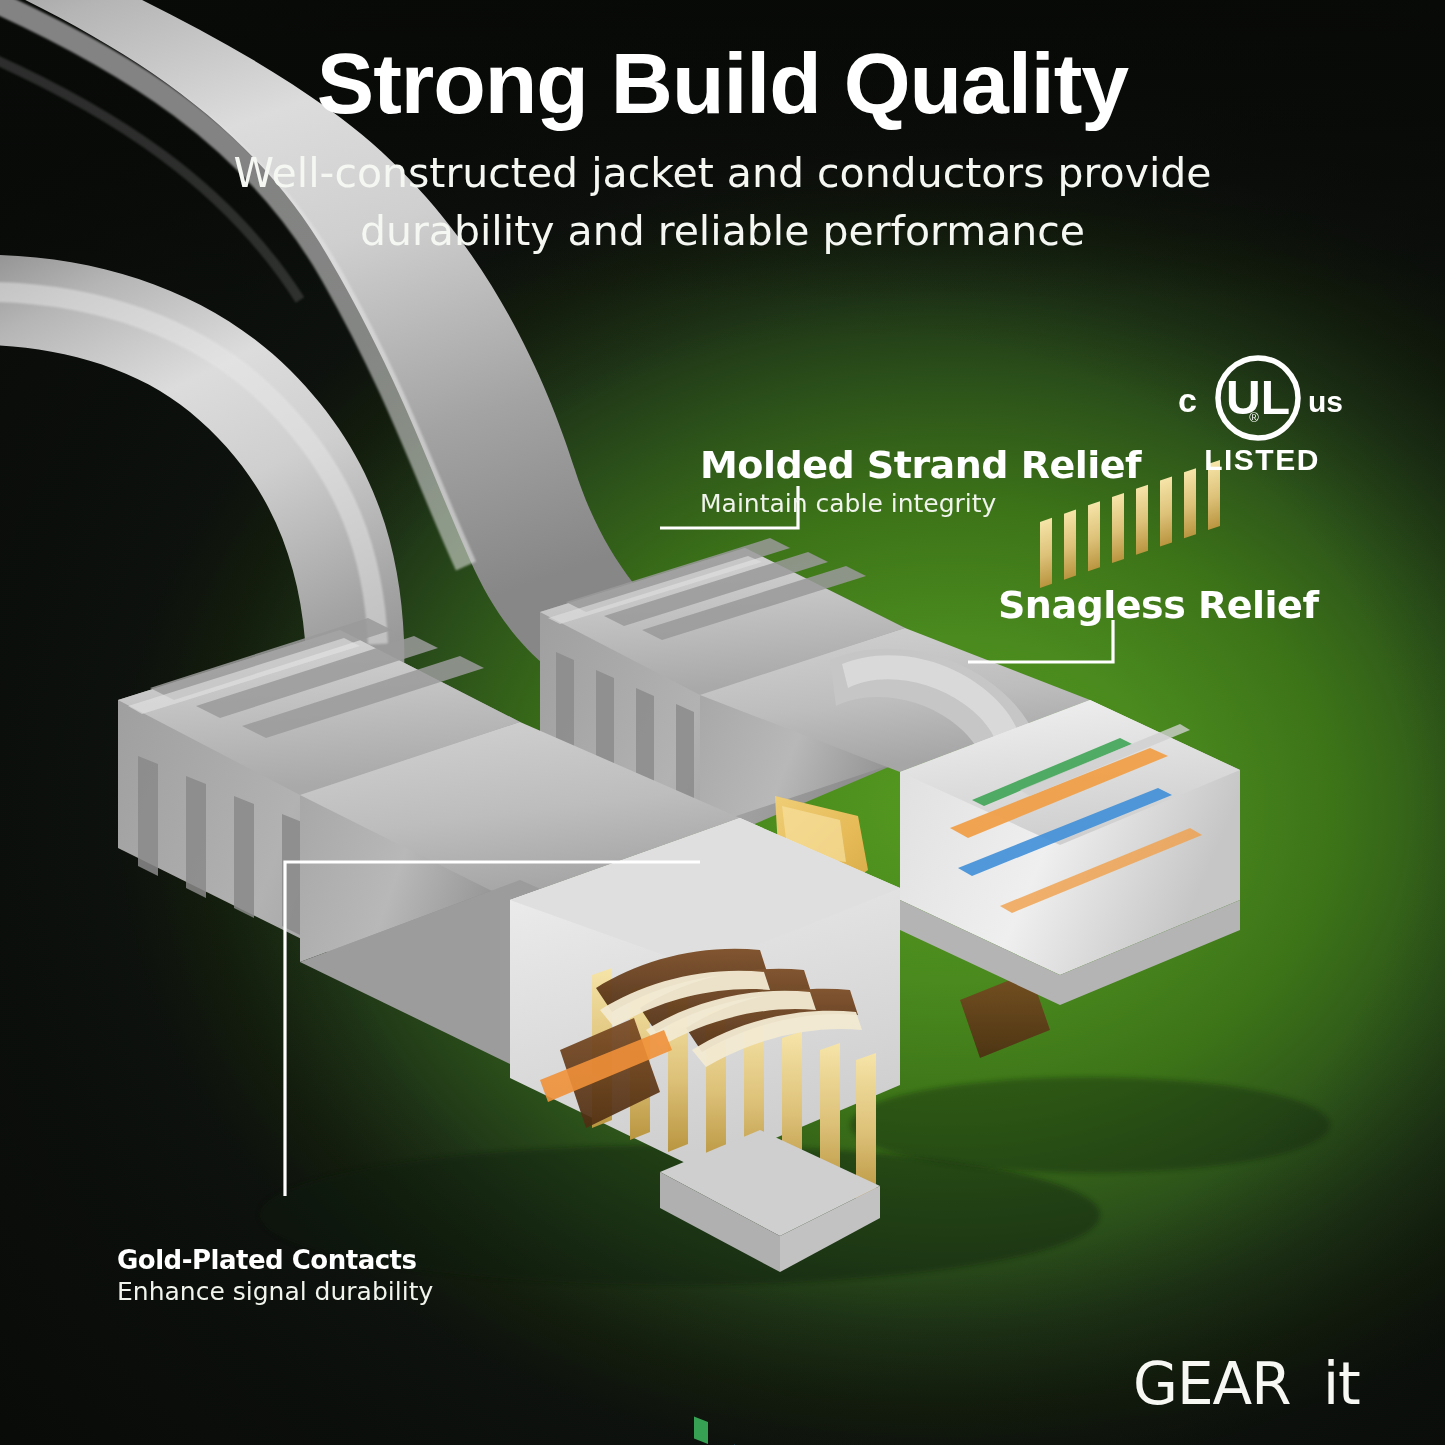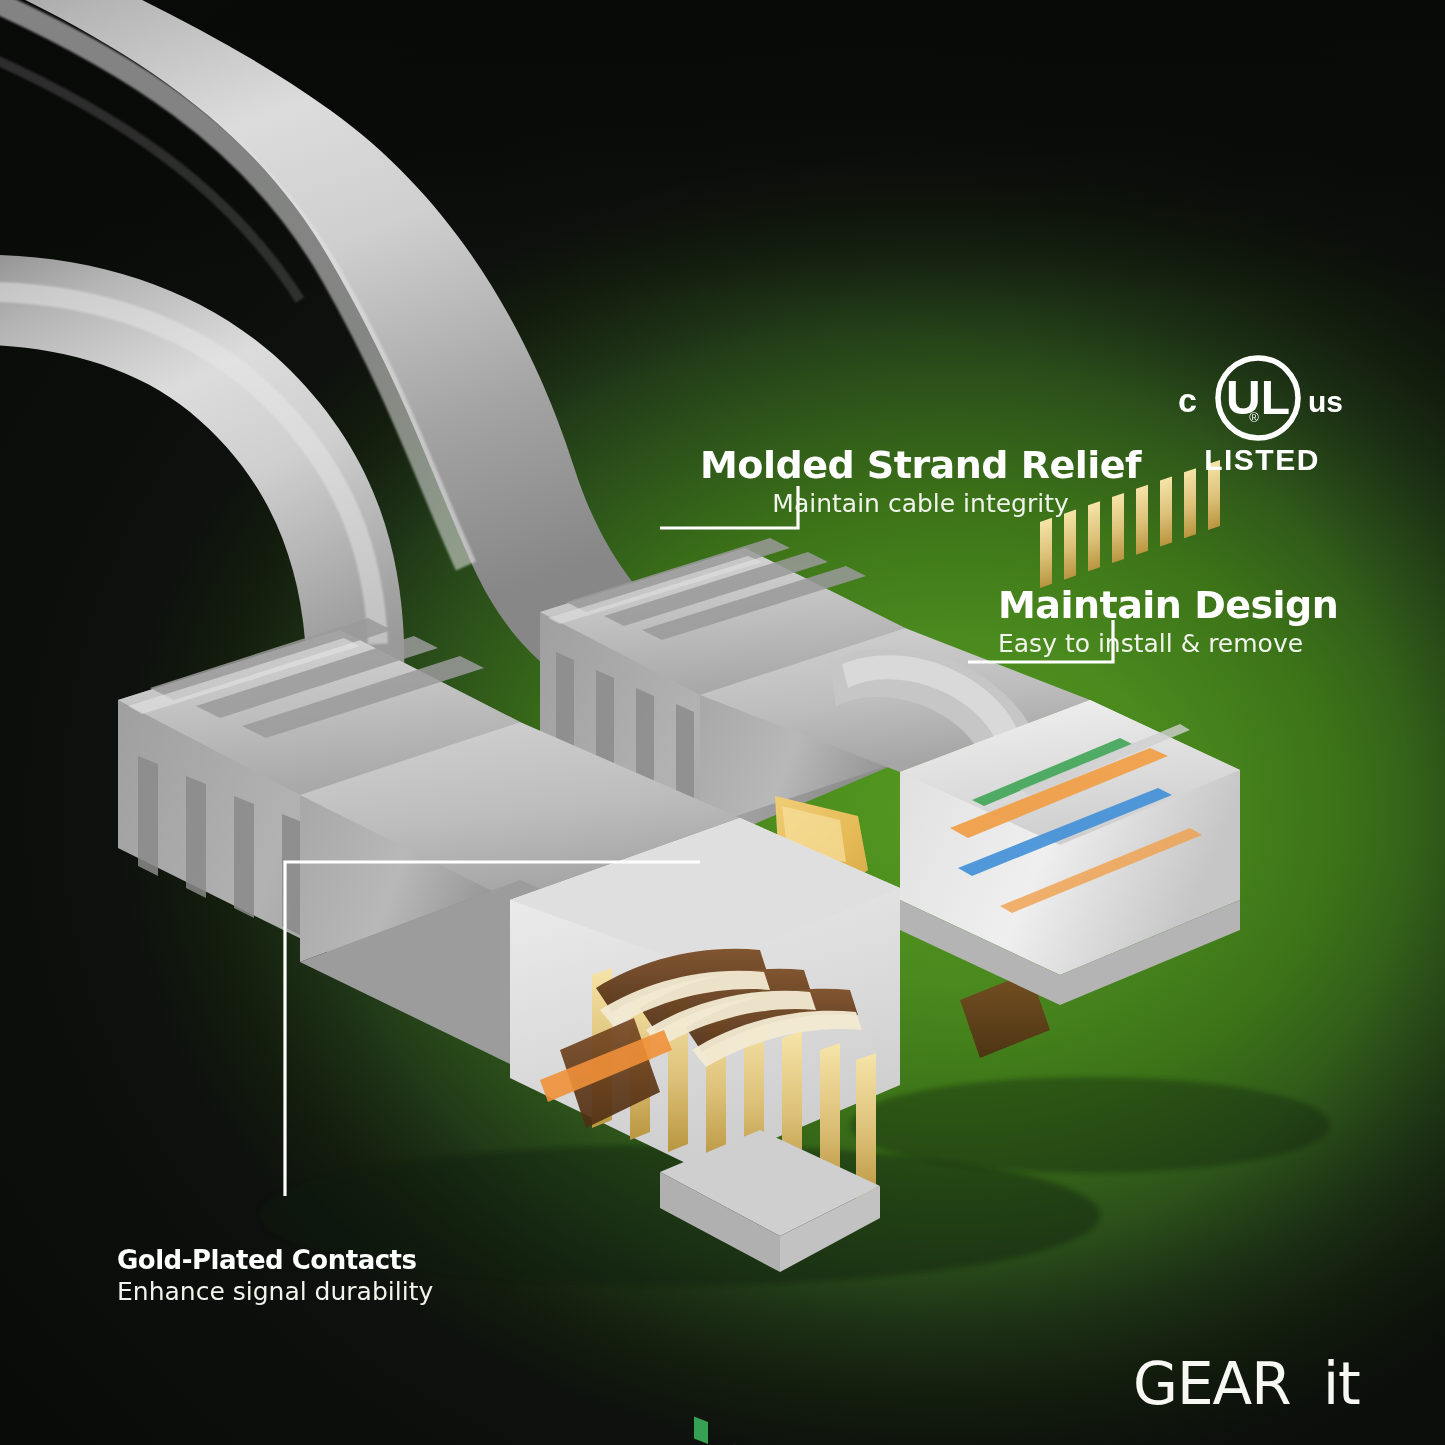--- a/index.html
+++ b/index.html
@@ -57,21 +57,21 @@
   .callout .c-sub {
     font-family:"DejaVu Sans", sans-serif;
     font-weight:400;
     color:#f0f4ec;
     white-space:nowrap;
     margin-top:2px;
   }
 
   #callout-molded { left:700px; top:405px; }
   #callout-molded .c-title { font-size:38px; }
-  #callout-molded .c-sub   { font-size:25px;text-align:center; }
+  #callout-molded .c-sub   { font-size:25px; }
 
   #callout-snagless { left:998px; top:545px; }
   #callout-snagless .c-title { font-size:38px; }
   #callout-snagless .c-sub   { font-size:25px; text-align:left; }
 
   #callout-gold { left:117px; top:1207px; }
   #callout-gold .c-title { font-size:26px; }
   #callout-gold .c-sub   { font-size:25px; }
 
   
@@ -301,29 +301,35 @@
 
   <svg id="leaders" viewBox="0 0 1445 1445" width="1445" height="1445">
 
     <polyline points="798,486 798,528 660,528" fill="none" stroke="#ffffff" stroke-width="3.2"></polyline>
 
     <polyline points="1113,620 1113,662 968,662" fill="none" stroke="#ffffff" stroke-width="3.2"></polyline>
 
     <polyline points="700,862 285,862 285,1196" fill="none" stroke="#ffffff" stroke-width="3.2"></polyline>
   </svg>
 
+  <div id="header">
+    <div id="headline">Strong Build Quality</div>
+    <div id="subheadline">
+      <div>Well-constructed jacket and conductors provide</div>
+      <div>durability and reliable performance</div>
+    </div>
+  </div>
 
   <div class="callout" id="callout-molded">
     <div class="c-title">Molded Strand Relief</div>
     <div class="c-sub">Maintain cable integrity</div>
   </div>
 
   <div class="callout" id="callout-snagless">
-    <div class="c-title">Maintain Design</div>
-    <div class="c-sub">Easy to install &amp; remove</div>
+    <div class="c-title">Snagless Relief</div>
   </div>
 
   <div class="callout" id="callout-gold">
     <div class="c-title">Gold-Plated Contacts</div>
     <div class="c-sub">Enhance signal durability</div>
   </div>
 
   <svg id="ul-mark" viewBox="0 0 190 132">
     <text x="6" y="60" font-family="Liberation Sans, sans-serif" font-size="34" font-weight="bold" fill="#ffffff">c</text>
     <circle cx="86" cy="46" r="40" fill="none" stroke="#ffffff" stroke-width="5.5"></circle>

